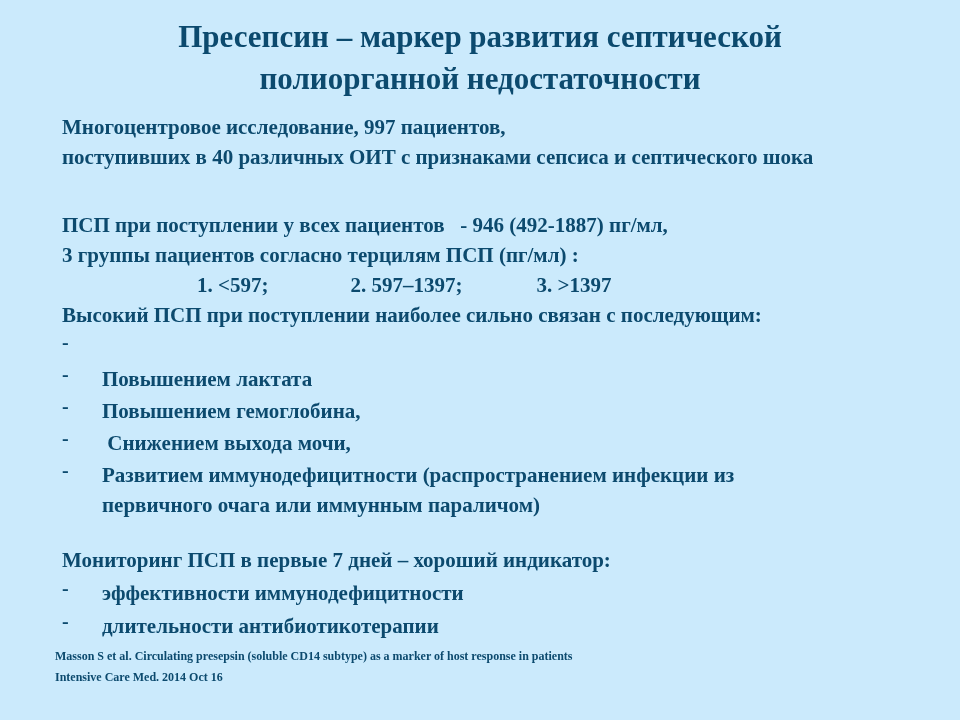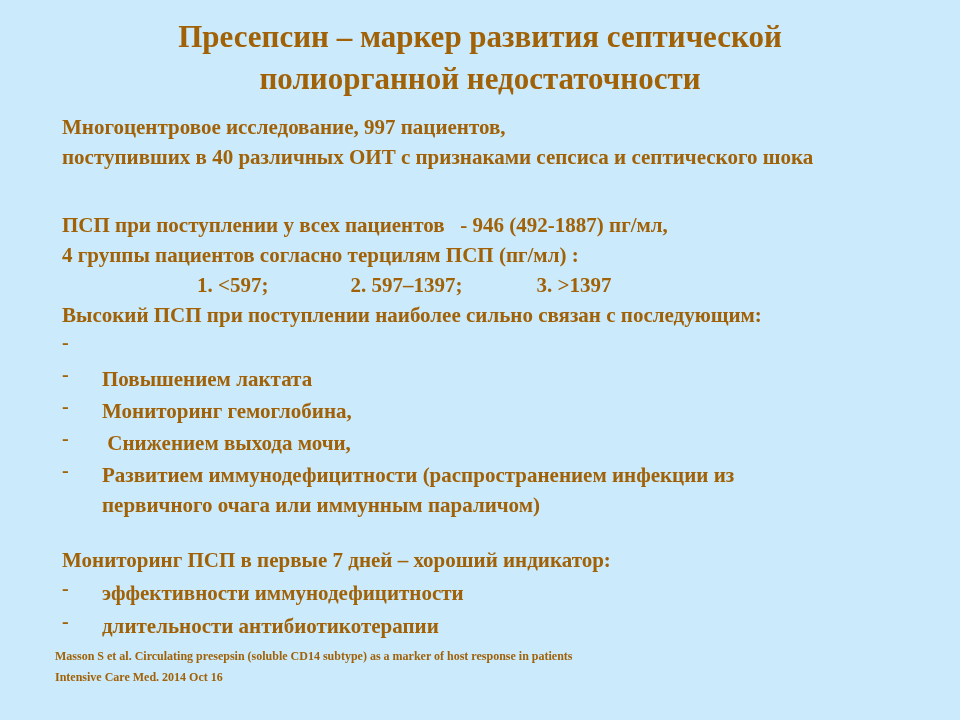--- a/index.html
+++ b/index.html
@@ -1,18 +1,18 @@
 <!DOCTYPE html>
 <html><head>
 <meta charset="utf-8">
 <style>
   html,body{margin:0;padding:0;}
   .slide{
     width:960px;height:720px;position:relative;overflow:hidden;
-    background:#cbeafc;color:#a16207;
+    background:#cbeafc;color:#0c4a6e;
     font-family:"Liberation Serif","DejaVu Serif",serif;font-weight:700;
     box-sizing:border-box;
   }
   .title{margin:0;padding-top:16px;text-align:center;font-size:31px;line-height:42px;}
   .title-line{display:block;}
   .content{padding:12px 55px 0 62px;font-size:21px;line-height:30px;}
   .line{margin:0;white-space:pre-wrap;font-family:Liberation Serif, serif;}
   .sec-gap{margin-top:38px;}
   .terciles{display:flex;padding-left:135px;}
   .tercile-2{margin-left:82px;}
@@ -34,40 +34,40 @@
     <span class="title-line">Пресепсин – маркер развития септической</span>
     <span class="title-line">полиорганной недостаточности</span>
   </h1>
 
   <div class="content">
 
     <p class="line">Многоцентровое исследование, 997 пациентов,</p>
     <p class="line">поступивших в 40 различных ОИТ с признаками сепсиса и септического шока</p>
 
     <p class="line sec-gap">ПСП при поступлении у всех пациентов   - 946 (492-1887) пг/мл,</p>
-    <p class="line">4 группы пациентов согласно терцилям ПСП (пг/мл) :</p>
+    <p class="line">3 группы пациентов согласно терцилям ПСП (пг/мл) :</p>
 
     <div class="terciles">
       <span>1. &lt;597;</span>
       <span class="tercile-2">2. 597–1397;</span>
       <span class="tercile-3">3. &gt;1397</span>
     </div>
 
     <p class="line">Высокий ПСП при поступлении наиболее сильно связан с последующим:</p>
 
     <div class="bullet">
       <span class="bullet-dash">-</span>
     </div>
     <div class="bullet">
       <span class="bullet-dash">-</span>
       <span class="bullet-text">Повышением лактата</span>
     </div>
     <div class="bullet">
       <span class="bullet-dash">-</span>
-      <span class="bullet-text">Мониторинг гемоглобина,</span>
+      <span class="bullet-text">Повышением гемоглобина,</span>
     </div>
     <div class="bullet">
       <span class="bullet-dash">-</span>
       <span class="bullet-text"> Снижением выхода мочи,</span>
     </div>
     <div class="bullet">
       <span class="bullet-dash">-</span>
       <span class="bullet-text">Развитием иммунодефицитности (распространением инфекции из
 первичного очага или иммунным параличом)</span>
     </div>

